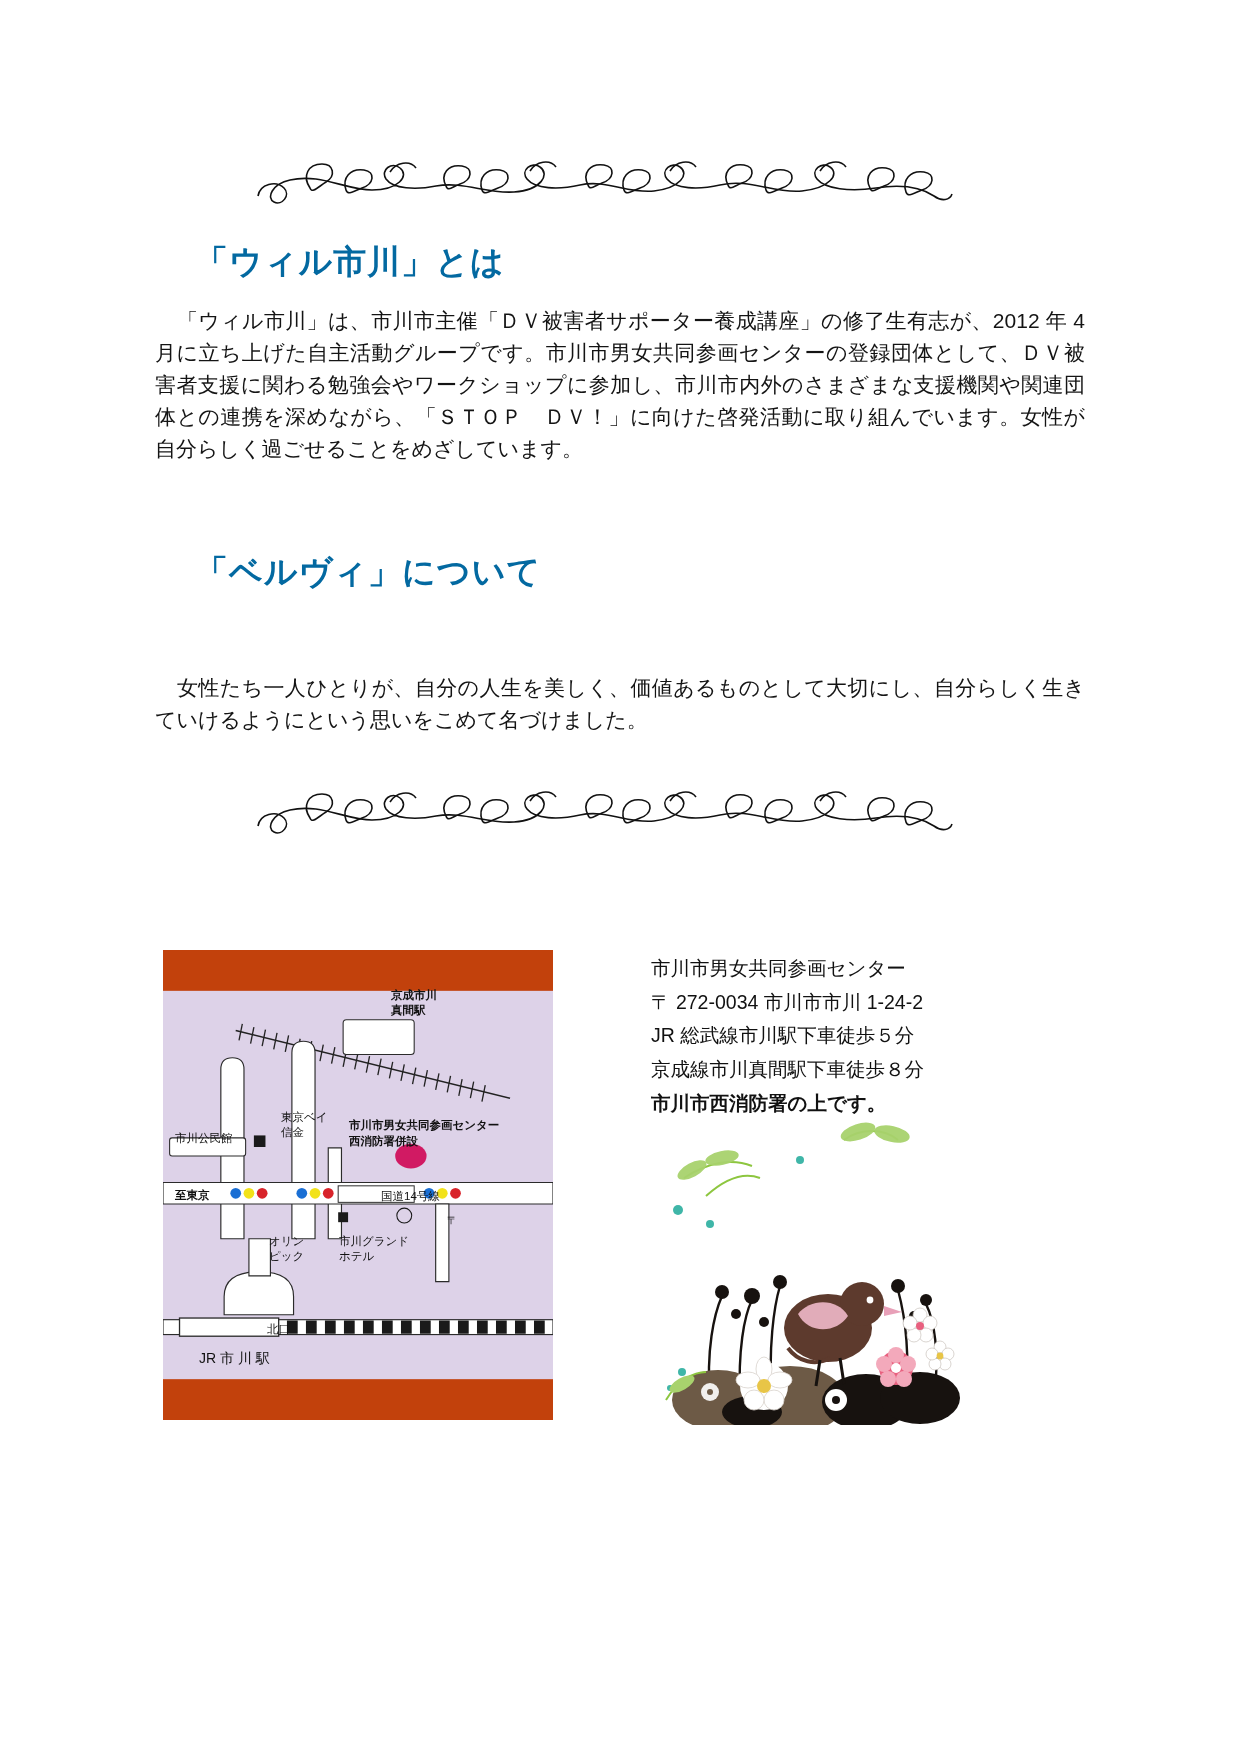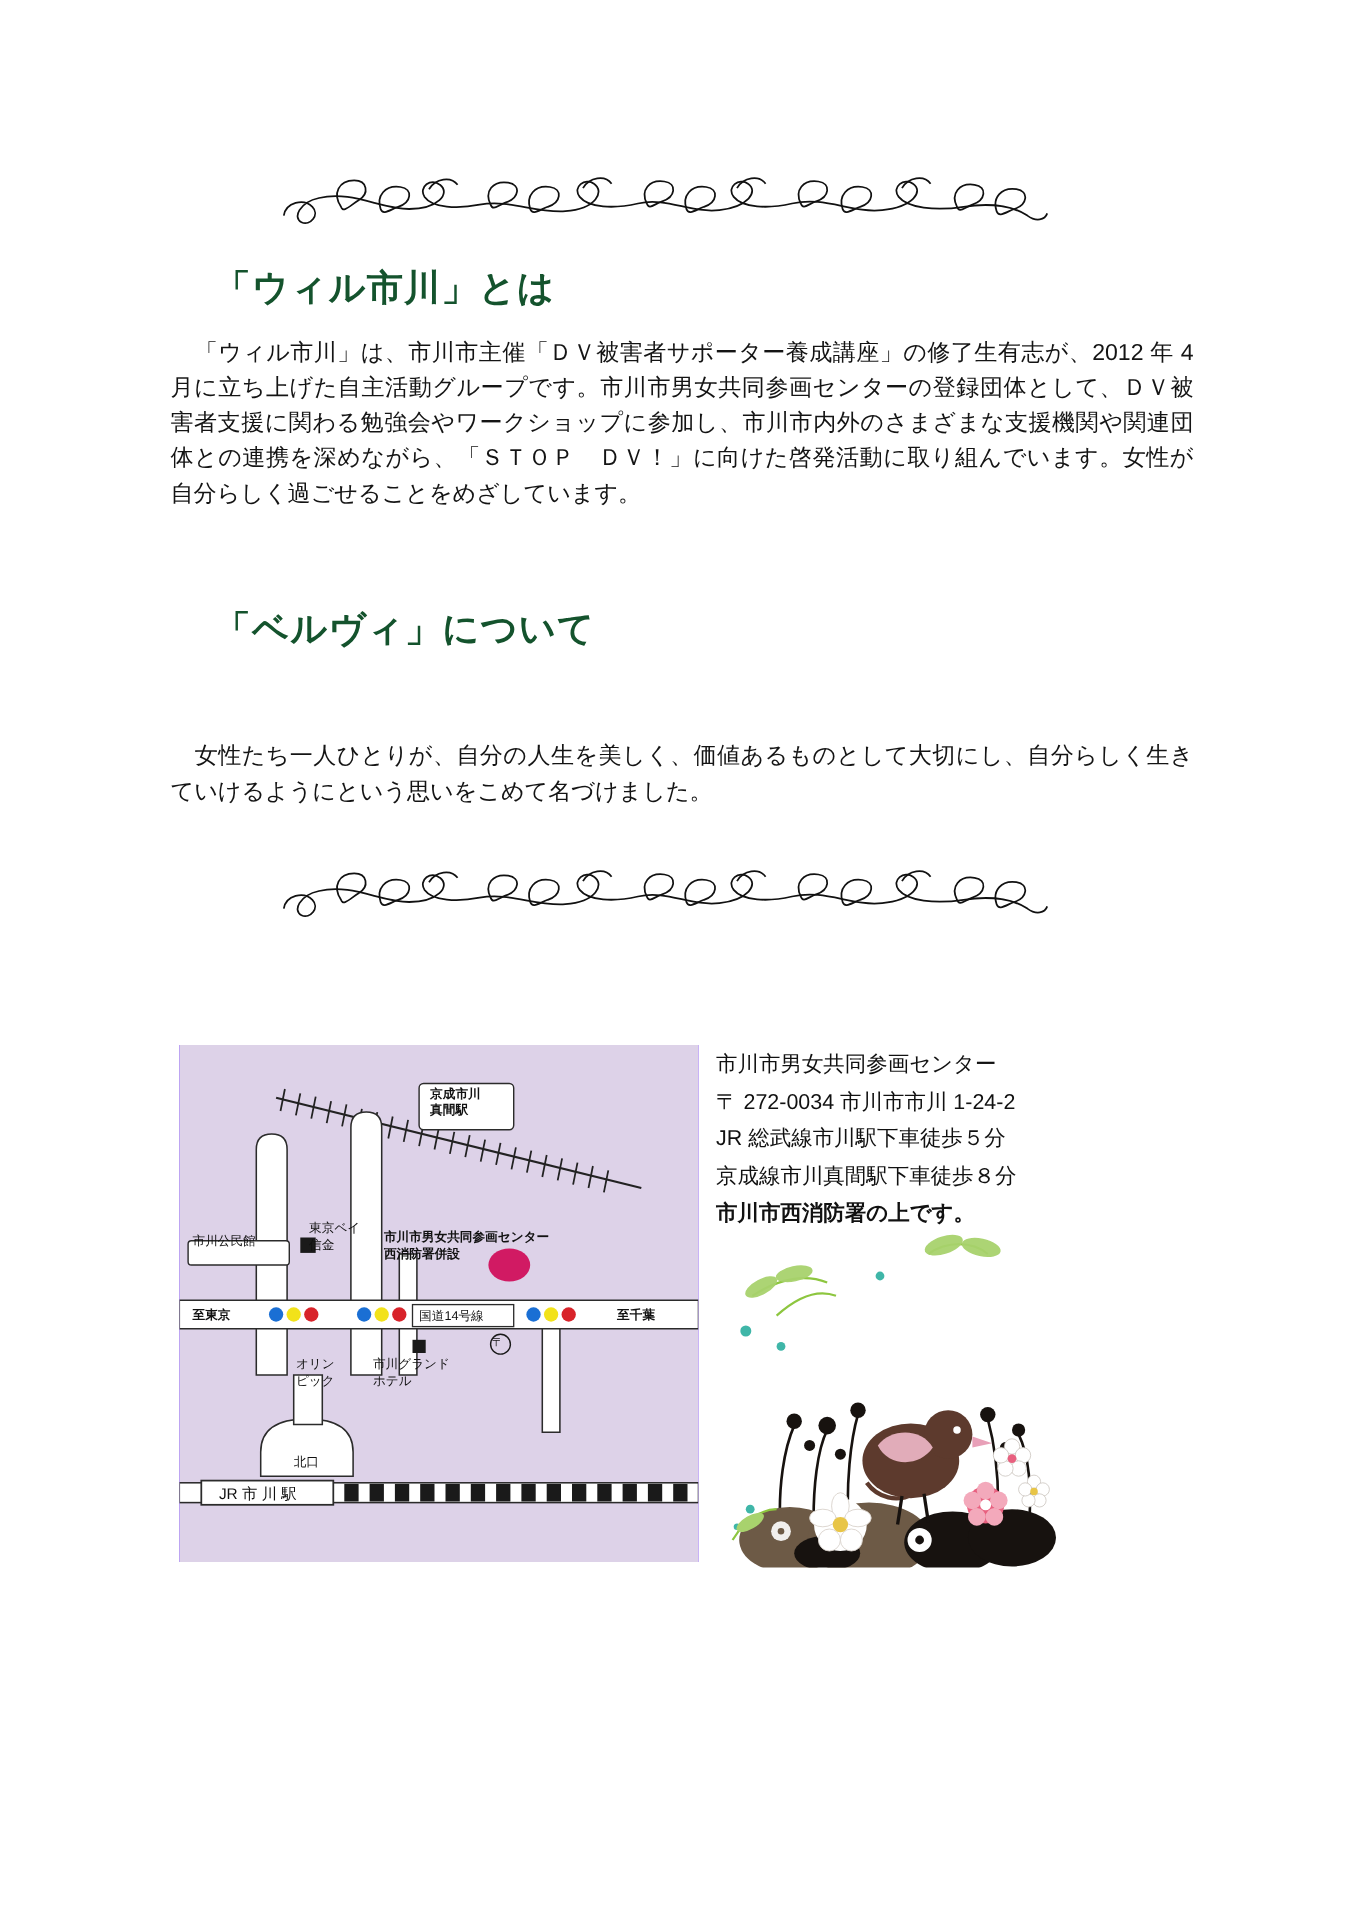--- a/index.html
+++ b/index.html
@@ -33,21 +33,21 @@
   .vine-top { top: 150px; }
   .vine-mid { top: 780px; }
 
   
   h2.section-title {
     position: absolute;
     margin: 0;
     font-size: 33px;
     font-weight: bold;
     letter-spacing: 1px;
-    color: #14532d;
+    color: #0369a1;
     left: 195px;
   }
   #title-will { top: 240px; }
   #title-belle { top: 550px; }
 
   
   .body-block {
     position: absolute;
     left: 155px;
     width: 930px;
@@ -59,23 +59,23 @@
   #para-will { top: 305px; }
   #para-belle1 { top: 613px; }
   #para-belle2 { top: 672px; }
   .indent { text-indent: 22px; display: block; }
 
   
   .map-figure {
     position: absolute;
     left: 163px;
     top: 950px;
-    width: 472px;
+    width: 390px;
     height: 470px;
-    background: #8b5cf6;
+    background: #c2410c;
     overflow: hidden;
   }
   .map-figure svg { display:block; width:100%; height:100%; }
 
   
   .address {
     position: absolute;
     left: 651px;
     top: 952px;
     width: 430px;
@@ -263,21 +263,21 @@
       <div style="position:absolute;left:118px;top:160px;line-height:1.3;">
         <div>東京ベイ</div>
         <div>信金</div>
       </div>
 
       <div style="position:absolute;left:186px;top:168px;line-height:1.35;font-weight:bold;">
         <div>市川市男女共同参画センター</div>
         <div>西消防署併設</div>
       </div>
 
-      <div style="position:absolute;left:12px;top:171px;font-family:Liberation Serif, serif;">市川公民館</div>
+      <div style="position:absolute;left:12px;top:181px;font-family:Liberation Serif, serif;">市川公民館</div>
 
       <div style="position:absolute;left:12px;top:238px;font-weight:bold;">至東京</div>
 
       <div style="position:absolute;left:218px;top:239px;">国道14号線</div>
 
       <div style="position:absolute;left:398px;top:238px;font-weight:bold;">至千葉</div>
 
       <div style="position:absolute;left:284px;top:264px;font-size:10.5px;">〒</div>
 
       <div style="position:absolute;left:106px;top:284px;line-height:1.3;">

